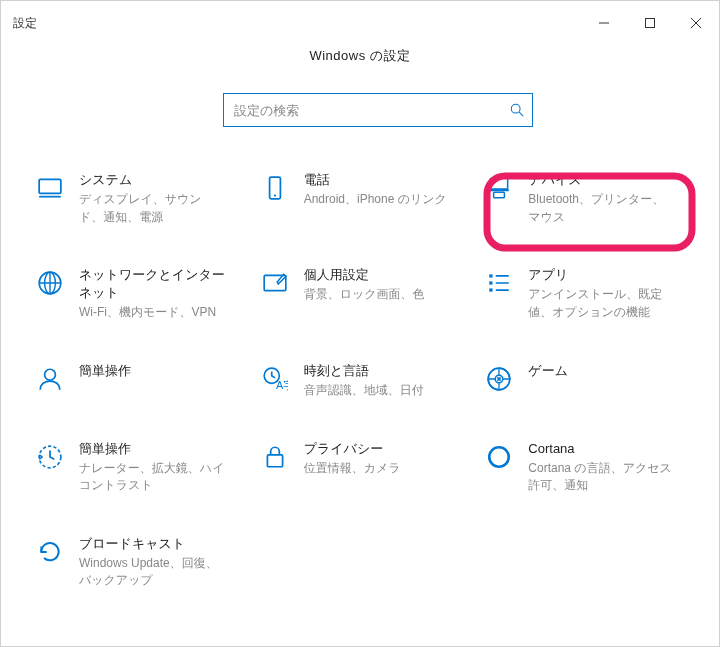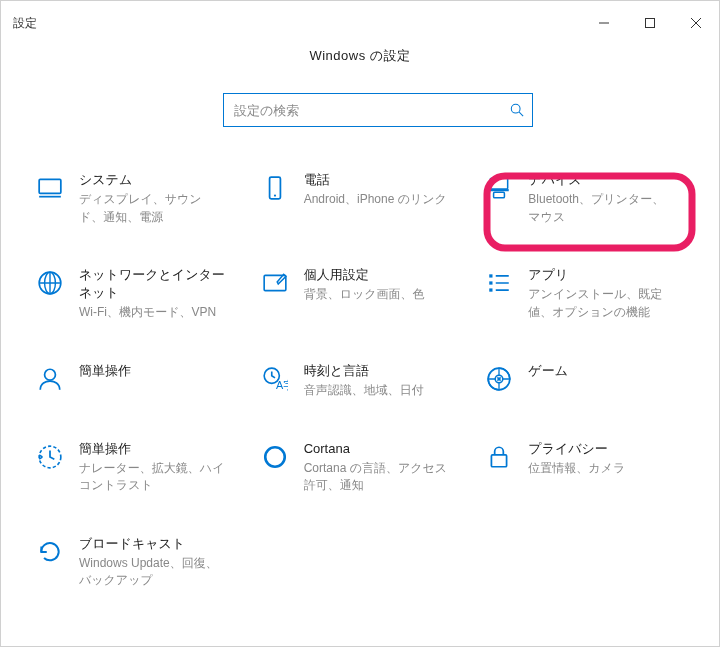--- a/index.html
+++ b/index.html
@@ -285,39 +285,39 @@
     </div>
     <div class="cat-text">
       <div class="cat-title">簡単操作</div>
       <div class="cat-desc">ナレーター、拡大鏡、ハイコントラスト</div>
     </div>
   </div>
 
   <div class="cat-tile">
     <div class="cat-icon">
       <svg width="26" height="26" viewBox="0 0 24 24">
+          <rect x="5" y="10" width="14" height="11" rx="1" fill="none" stroke="#0078d4" stroke-width="1.6"></rect>
+          <path d="M8 10 V7 A4 4 0 0 1 16 7 V10" fill="none" stroke="#0078d4" stroke-width="1.6"></path>
+        </svg>
+    </div>
+    <div class="cat-text">
+      <div class="cat-title">プライバシー</div>
+      <div class="cat-desc">位置情報、カメラ</div>
+    </div>
+  </div>
+
+  <div class="cat-tile">
+    <div class="cat-icon">
+      <svg width="26" height="26" viewBox="0 0 24 24">
           <circle cx="12" cy="12" r="9" fill="none" stroke="#0078d4" stroke-width="2.4"></circle>
         </svg>
     </div>
     <div class="cat-text">
       <div class="cat-title">Cortana</div>
       <div class="cat-desc">Cortana の言語、アクセス許可、通知</div>
-    </div>
-  </div>
-
-  <div class="cat-tile">
-    <div class="cat-icon">
-      <svg width="26" height="26" viewBox="0 0 24 24">
-          <rect x="5" y="10" width="14" height="11" rx="1" fill="none" stroke="#0078d4" stroke-width="1.6"></rect>
-          <path d="M8 10 V7 A4 4 0 0 1 16 7 V10" fill="none" stroke="#0078d4" stroke-width="1.6"></path>
-        </svg>
-    </div>
-    <div class="cat-text">
-      <div class="cat-title">プライバシー</div>
-      <div class="cat-desc">位置情報、カメラ</div>
     </div>
   </div>
 
   <div class="cat-tile">
     <div class="cat-icon">
       <svg width="26" height="26" viewBox="0 0 24 24">
           <path d="M4 12 A8 8 0 1 1 6.5 17.5" fill="none" stroke="#0078d4" stroke-width="1.8"></path>
           <path d="M4 7 V12 H9" fill="none" stroke="#0078d4" stroke-width="1.8"></path>
         </svg>
     </div>

